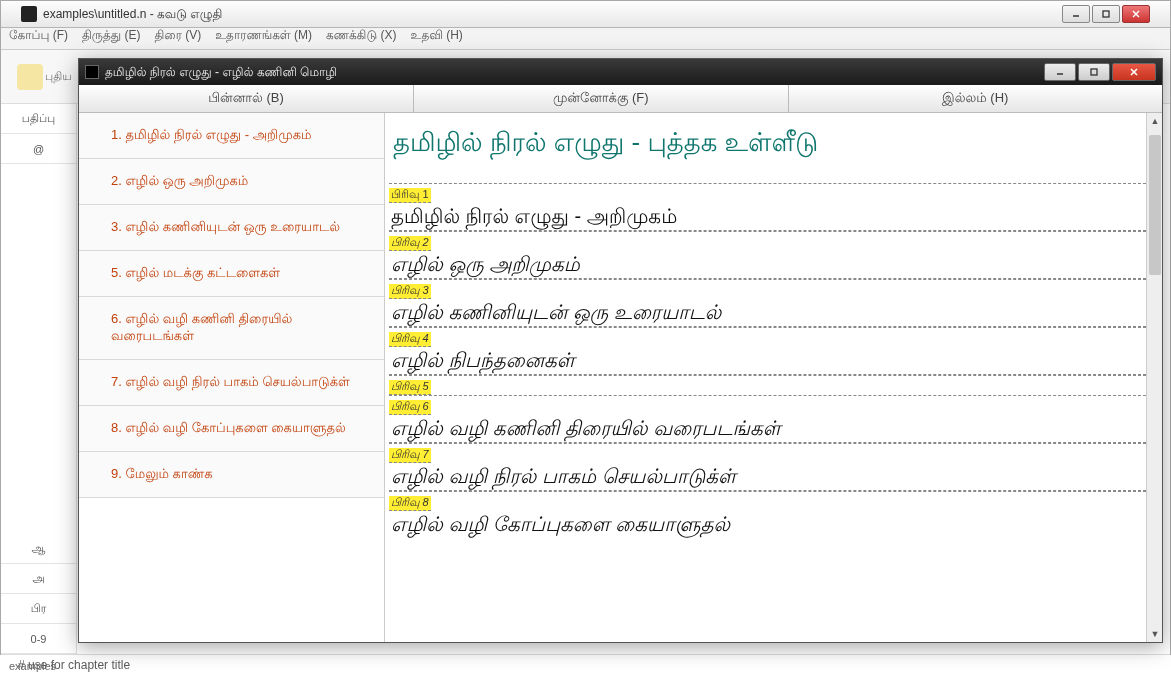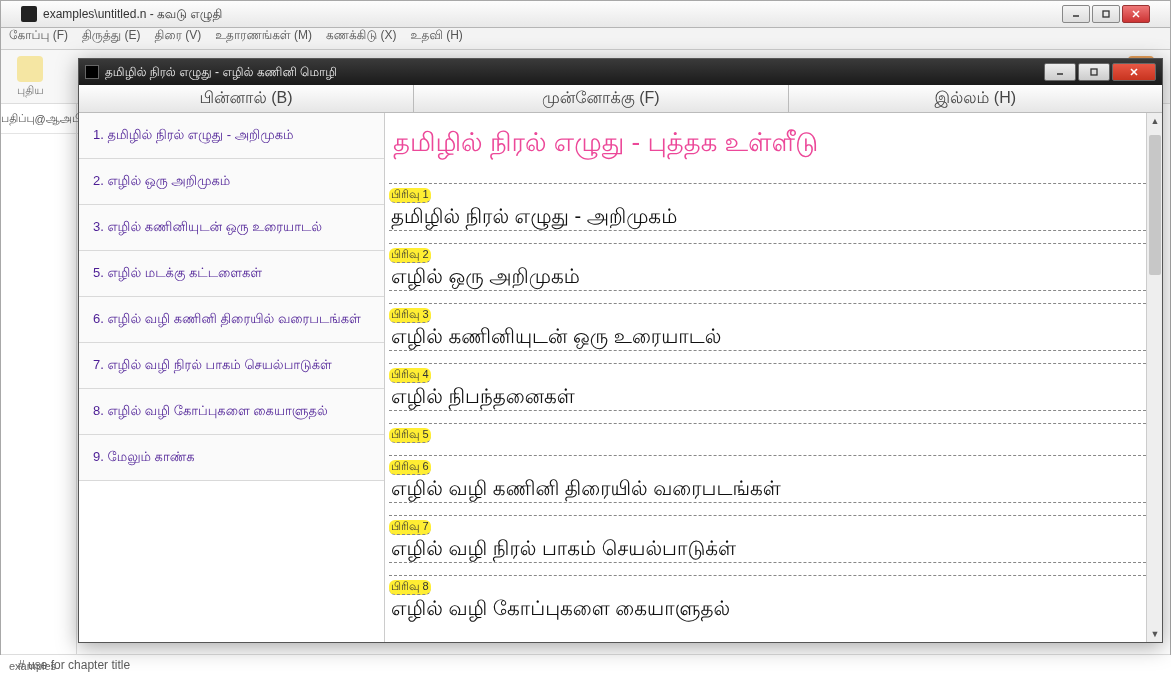--- a/index.html
+++ b/index.html
@@ -15,25 +15,25 @@
           border:1px solid #888;border-radius:2px;display:flex;align-items:center;justify-content:center;font-size:10px;}
   .winbtn.close{background:linear-gradient(#e77,#c33);color:#fff;border-color:#933;}
   .winbtn svg{width:10px;height:10px;}
 
   .menubar{height:22px;background:#f3f3f3;border-bottom:1px solid #ccc;display:flex;
            padding:0 8px;font-size:12px;color:#555;gap:14px;}
   .menubar span{cursor:default;}
 
   .toolbar{height:54px;background:#f7f7f7;border-bottom:1px solid #ddd;display:flex;align-items:center;
            padding:0 16px;font-size:11px;color:#777;gap:90px;}
-  .tool{display:flex;flex-direction:column;align-items:center;gap:2px;}
+  .tool{display:flex;align-items:center;gap:2px;}
   .tool .ticon{width:26px;height:26px;background:#f5e6a3;border-radius:4px;}
 
   .mainbody{display:flex;height:550px;}
-  .sidepanel{width:76px;border-right:1px solid #ddd;display:flex;flex-direction:row;font-size:11px;color:#555;}
+  .sidepanel{width:76px;border-right:1px solid #ddd;display:flex;flex-direction:column;font-size:11px;color:#555;}
   .sidepanel .sbtn{height:30px;border-bottom:1px solid #e4e4e4;display:flex;align-items:center;justify-content:center;}
   .editor{flex:1;padding:8px 10px;font-family:Consolas,monospace;font-size:13px;line-height:22px;color:#222;}
   .editor .cmt{color:#b00000;}
   .editor .kw{color:#0040a0;}
   .editor .yel{color:#8a7a00;}
   .editor .grn{color:#0a7a22;}
 
   .statusbar{height:22px;border-top:1px solid #ddd;background:#f5f5f5;display:flex;align-items:center;
              padding:0 8px;font-size:11px;color:#666;}
 
@@ -44,37 +44,37 @@
           border:1px solid #555;box-shadow:0 4px 20px rgba(0,0,0,.35);}
   .dlg-title{height:26px;background:linear-gradient(#3a3a3a,#1a1a1a);color:#eee;display:flex;align-items:center;
              padding:0 6px;font-size:12px;}
   .dlg-title .app-icon{width:14px;height:14px;background:#000;border:1px solid #666;margin-right:6px;}
   .dlg-title .spacer{flex:1;}
   .dlg-winbtns{display:flex;gap:0;}
   .dlg-winbtns .winbtn{width:32px;height:18px;background:linear-gradient(#eee,#ccc);border:1px solid #666;}
   .dlg-winbtns .winbtn.close{background:linear-gradient(#e85744,#c83420);width:44px;}
 
   .dlg-tabs{height:28px;display:flex;border-bottom:1px solid #bbb;}
-  .dlg-tab{flex:1;display:flex;align-items:center;justify-content:center;font-size:16px;color:#444;
+  .dlg-tab{flex:1;display:flex;align-items:center;justify-content:center;font-size:13px;color:#444;
            background:linear-gradient(#fefefe,#e6e6e6);border-right:1px solid #bbb;cursor:pointer;}
   .dlg-tab:last-child{border-right:none;}
   .dlg-tab.first{flex:0 0 335px;}
 
   .dlg-body{display:flex;height:calc(100% - 54px);}
   .toc{width:306px;border-right:1px solid #ccc;overflow:auto;}
-  .toc .toc-item{padding:14px 14px;border-bottom:1px solid #d9d9d9;font-size:13px;color:#4c1d95;cursor:pointer;
+  .toc .toc-item{padding:14px 32px;border-bottom:1px solid #d9d9d9;font-size:13px;color:#c2410c;cursor:pointer;
                  background:#fafafa;}
 
   .content{flex:1;overflow:auto;padding:6px 6px 12px 4px;position:relative;}
-  .content .headline{font-size:26px;color:#ec4899;padding:8px 4px 22px 4px;font-weight:400;}
+  .content .headline{font-size:26px;color:#0f766e;padding:8px 4px 22px 4px;font-weight:400;}
   .section{border-top:1px dashed #888;padding:0;}
   .section .tag{display:inline-block;background:#ffee33;font-size:11px;color:#333;padding:0 2px;
-                border-bottom:1px dashed #888;border-radius:6px;}
+                border-bottom:1px dashed #888;}
   .section .stitle{font-size:20px;color:#111;padding:2px 0 0 2px;}
-  .section + .section{margin-top:12px;}
+  .section + .section{margin-top:0;font-style:italic;}
   .content .dash{border-bottom:1px dashed #888;}
 
   .vscroll{position:absolute;right:0;top:0;width:16px;height:100%;background:#eee;border-left:1px solid #ccc;}
   .vscroll .thumb{position:absolute;left:2px;top:22px;width:12px;height:140px;background:#c7c7c7;border-radius:2px;}
   .vscroll .arr{position:absolute;left:0;width:16px;height:16px;display:flex;align-items:center;justify-content:center;font-size:9px;color:#555;}
   .vscroll .arr.up{top:0;} .vscroll .arr.dn{bottom:0;}
 </style>
 </head>
 <body>
 

